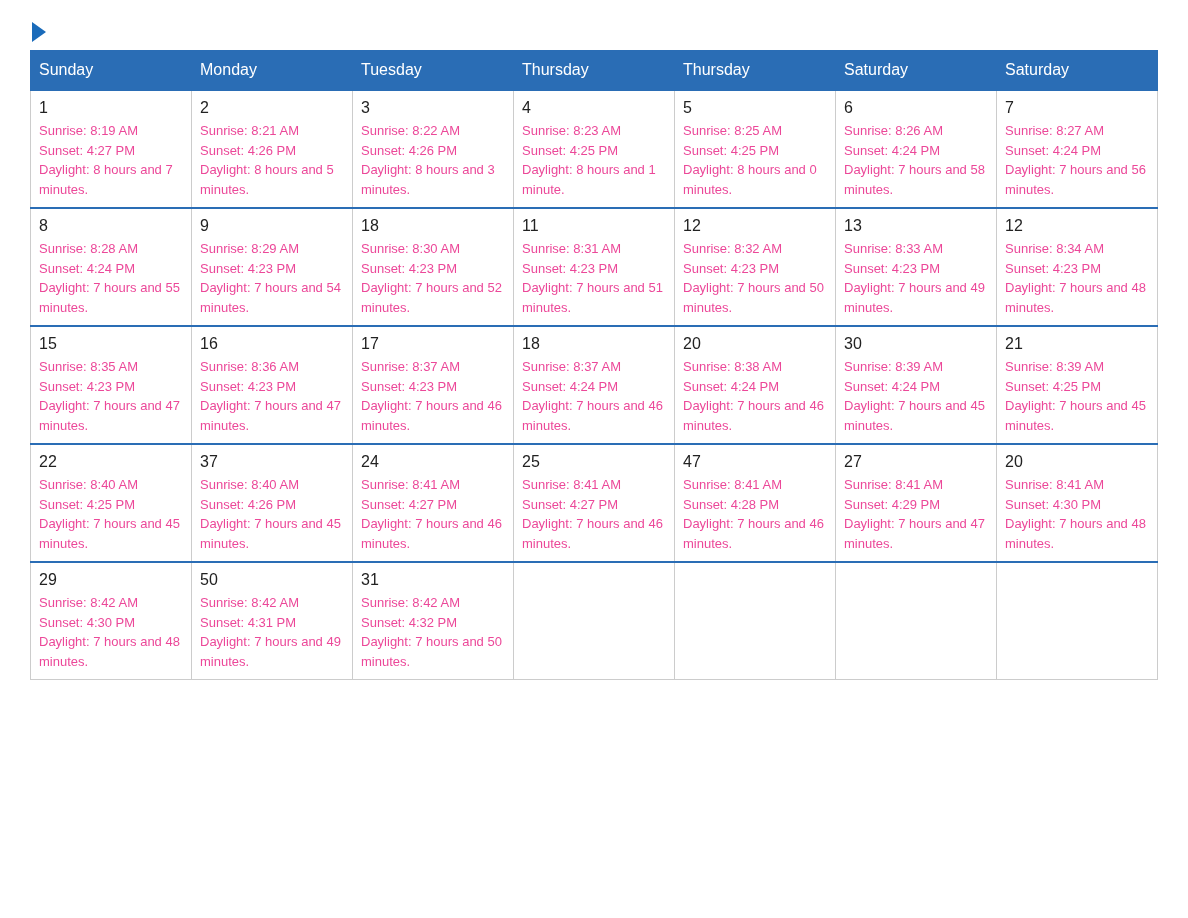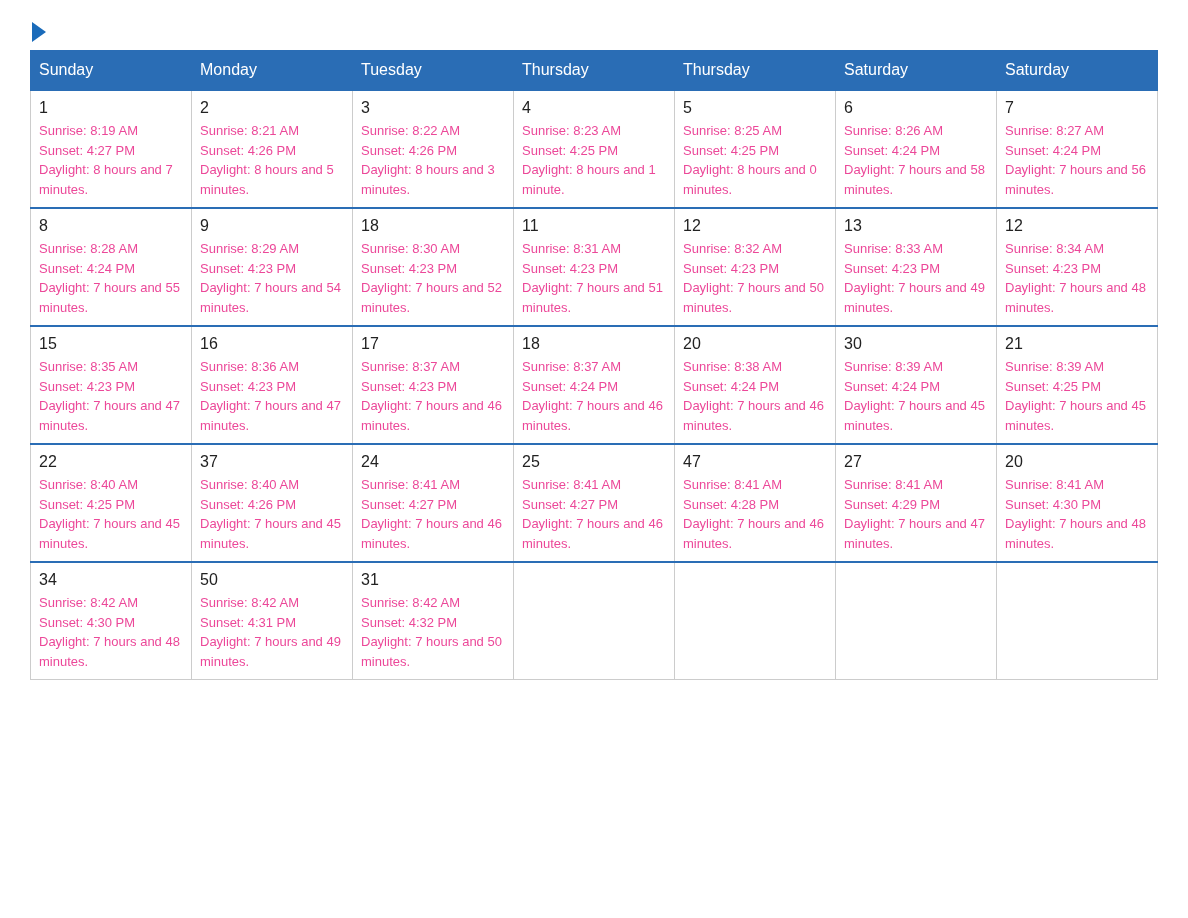--- a/index.html
+++ b/index.html
@@ -249,21 +249,21 @@
         <span class="day-num">27</span>
         <span class="day-info">Sunrise: 8:41 AM<br>Sunset: 4:29 PM<br>Daylight: 7 hours and 47 minutes.</span>
       </td>
         <td>
         <span class="day-num">20</span>
         <span class="day-info">Sunrise: 8:41 AM<br>Sunset: 4:30 PM<br>Daylight: 7 hours and 48 minutes.</span>
       </td>
       </tr>
       <tr>
         <td>
-        <span class="day-num">34</span>
+        <span class="day-num">29</span>
         <span class="day-info">Sunrise: 8:42 AM<br>Sunset: 4:30 PM<br>Daylight: 7 hours and 48 minutes.</span>
       </td>
         <td>
         <span class="day-num">50</span>
         <span class="day-info">Sunrise: 8:42 AM<br>Sunset: 4:31 PM<br>Daylight: 7 hours and 49 minutes.</span>
       </td>
         <td>
         <span class="day-num">31</span>
         <span class="day-info">Sunrise: 8:42 AM<br>Sunset: 4:32 PM<br>Daylight: 7 hours and 50 minutes.</span>
       </td>

